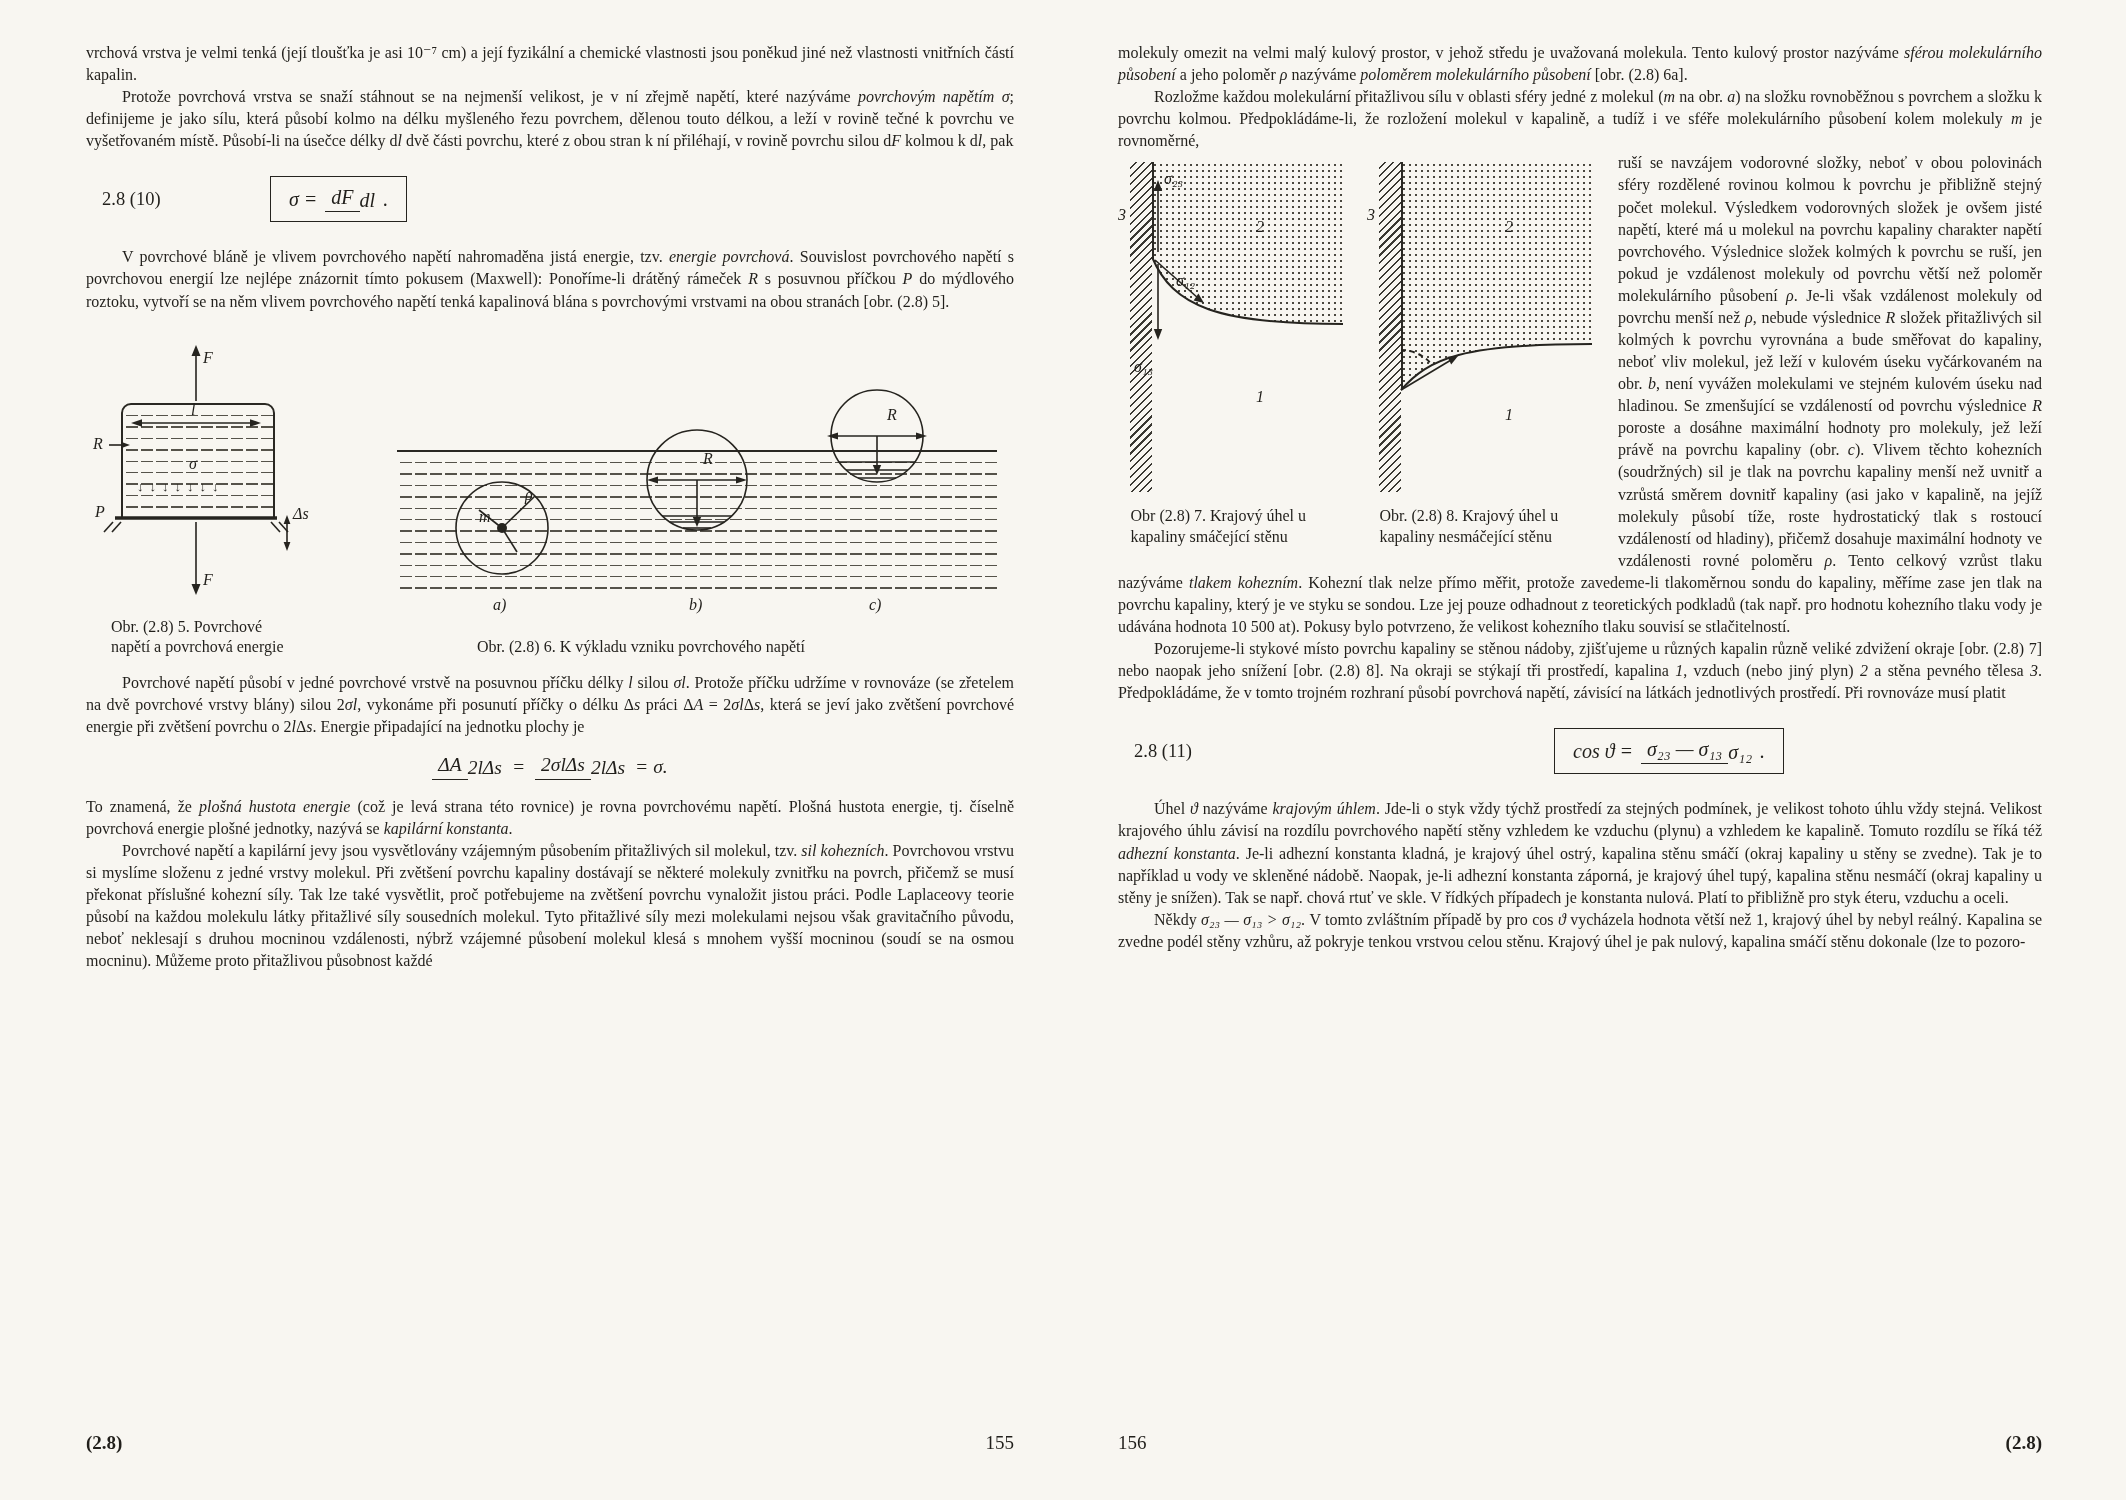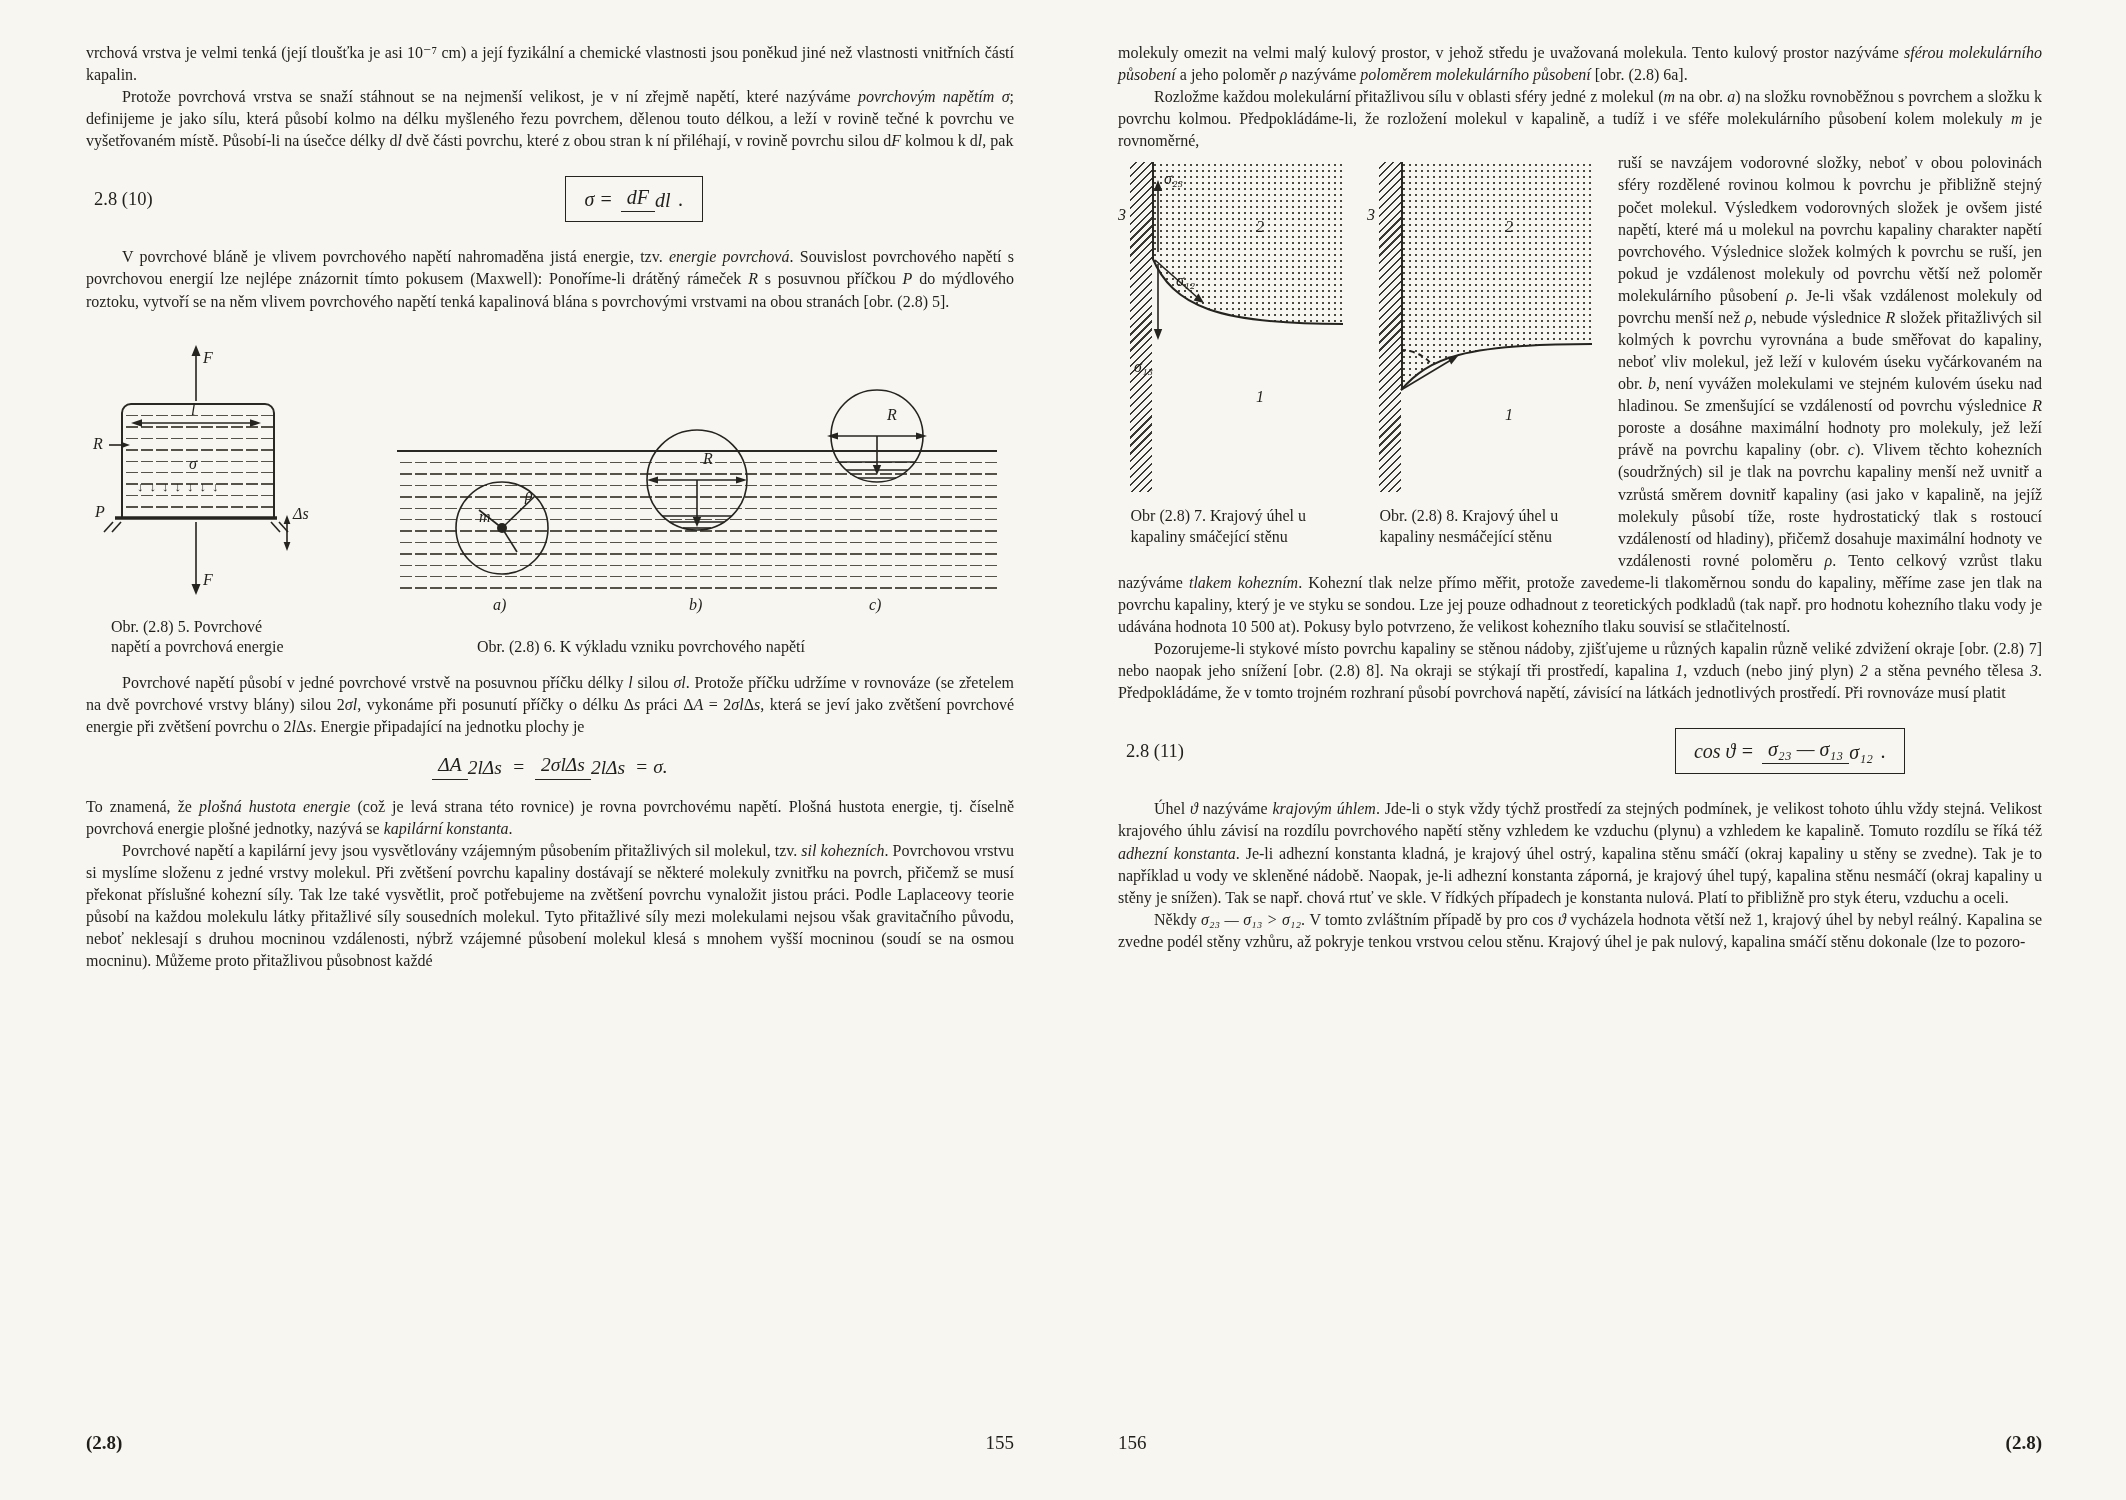--- a/index.html
+++ b/index.html
@@ -5,21 +5,21 @@
   html,body{margin:0;padding:0;background:#d8d5cd;}
   .spread{position:relative;width:2126px;height:1500px;background:#f8f6f1;
     font-family:"Liberation Serif","DejaVu Serif",serif;color:#211f1b;overflow:hidden;}
   .page{position:absolute;top:42px;height:1416px;}
   .page-left{left:86px;width:928px;}
   .page-right{left:1118px;width:924px;}
   p.body{margin:0;font-size:16px;line-height:1.38;text-align:justify;}
   .indent{text-indent:36px;}
   .small{font-size:16px;line-height:1.36;}
   .mt{margin-top:14px;}
-  .eqrow{position:relative;margin:24px 8px;text-align:center;}
+  .eqrow{position:relative;margin:24px 16px;}
   .eqlabel{position:absolute;left:0;top:50%;transform:translateY(-50%);font-size:18.5px;}
   .eqbox{display:inline-flex;align-items:center;gap:8px;border:1.6px solid #26241f;
     padding:9px 18px;font-size:20px;font-style:italic;}
   .eqoffset1{margin-left:168px;}
   .eqoffset2{margin-left:420px;}
   .frac{display:inline-flex;flex-direction:row;align-items:center;line-height:1.15;}
   .frac .num{padding:0 6px 2px;border-bottom:1.6px solid #26241f;}
   .frac .den{padding-top:2px;}
   .eqcenter{margin:16px 0;text-align:center;font-size:19.5px;font-style:italic;}
   .mathrow{display:inline-flex;align-items:center;gap:10px;}

